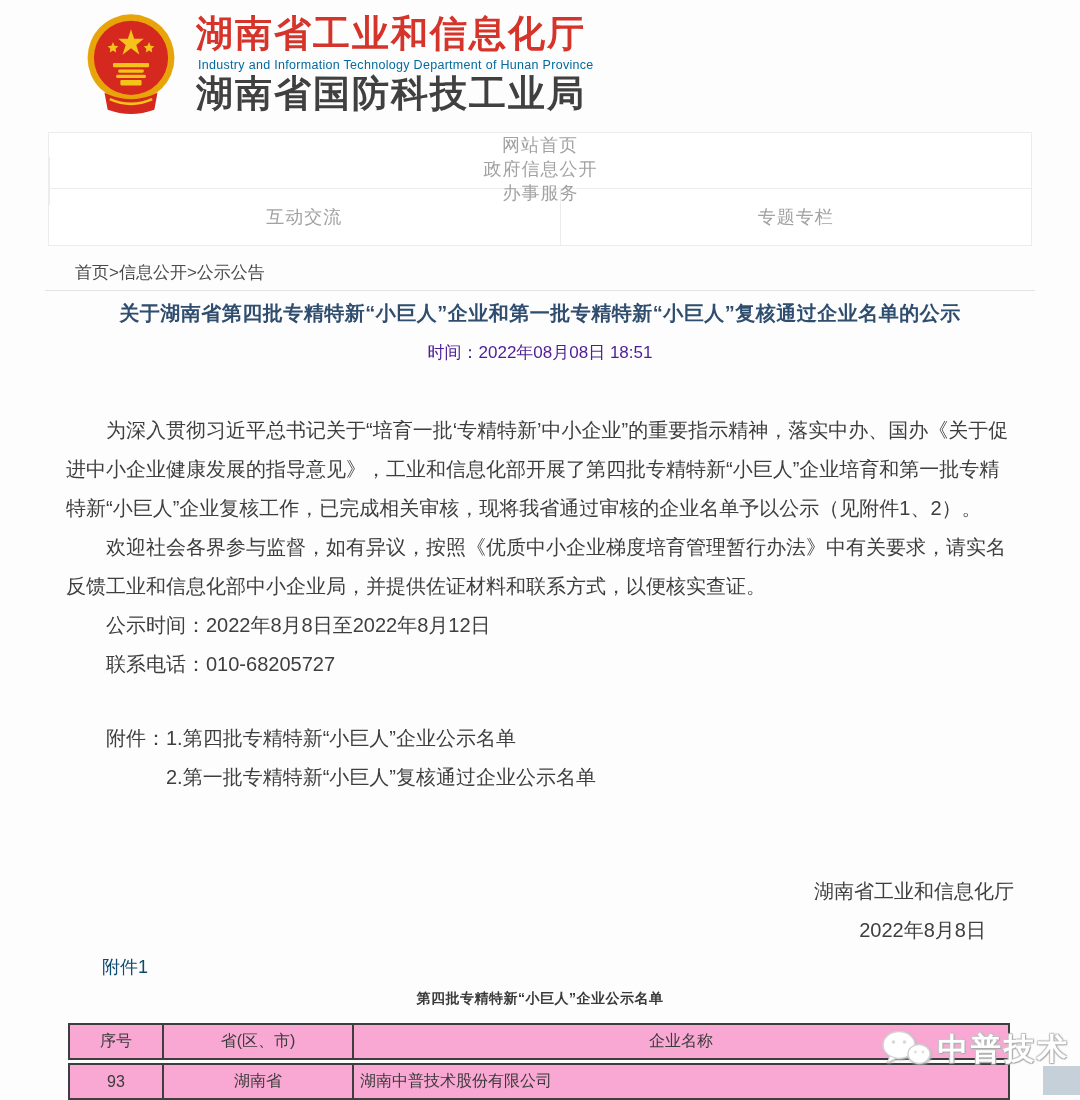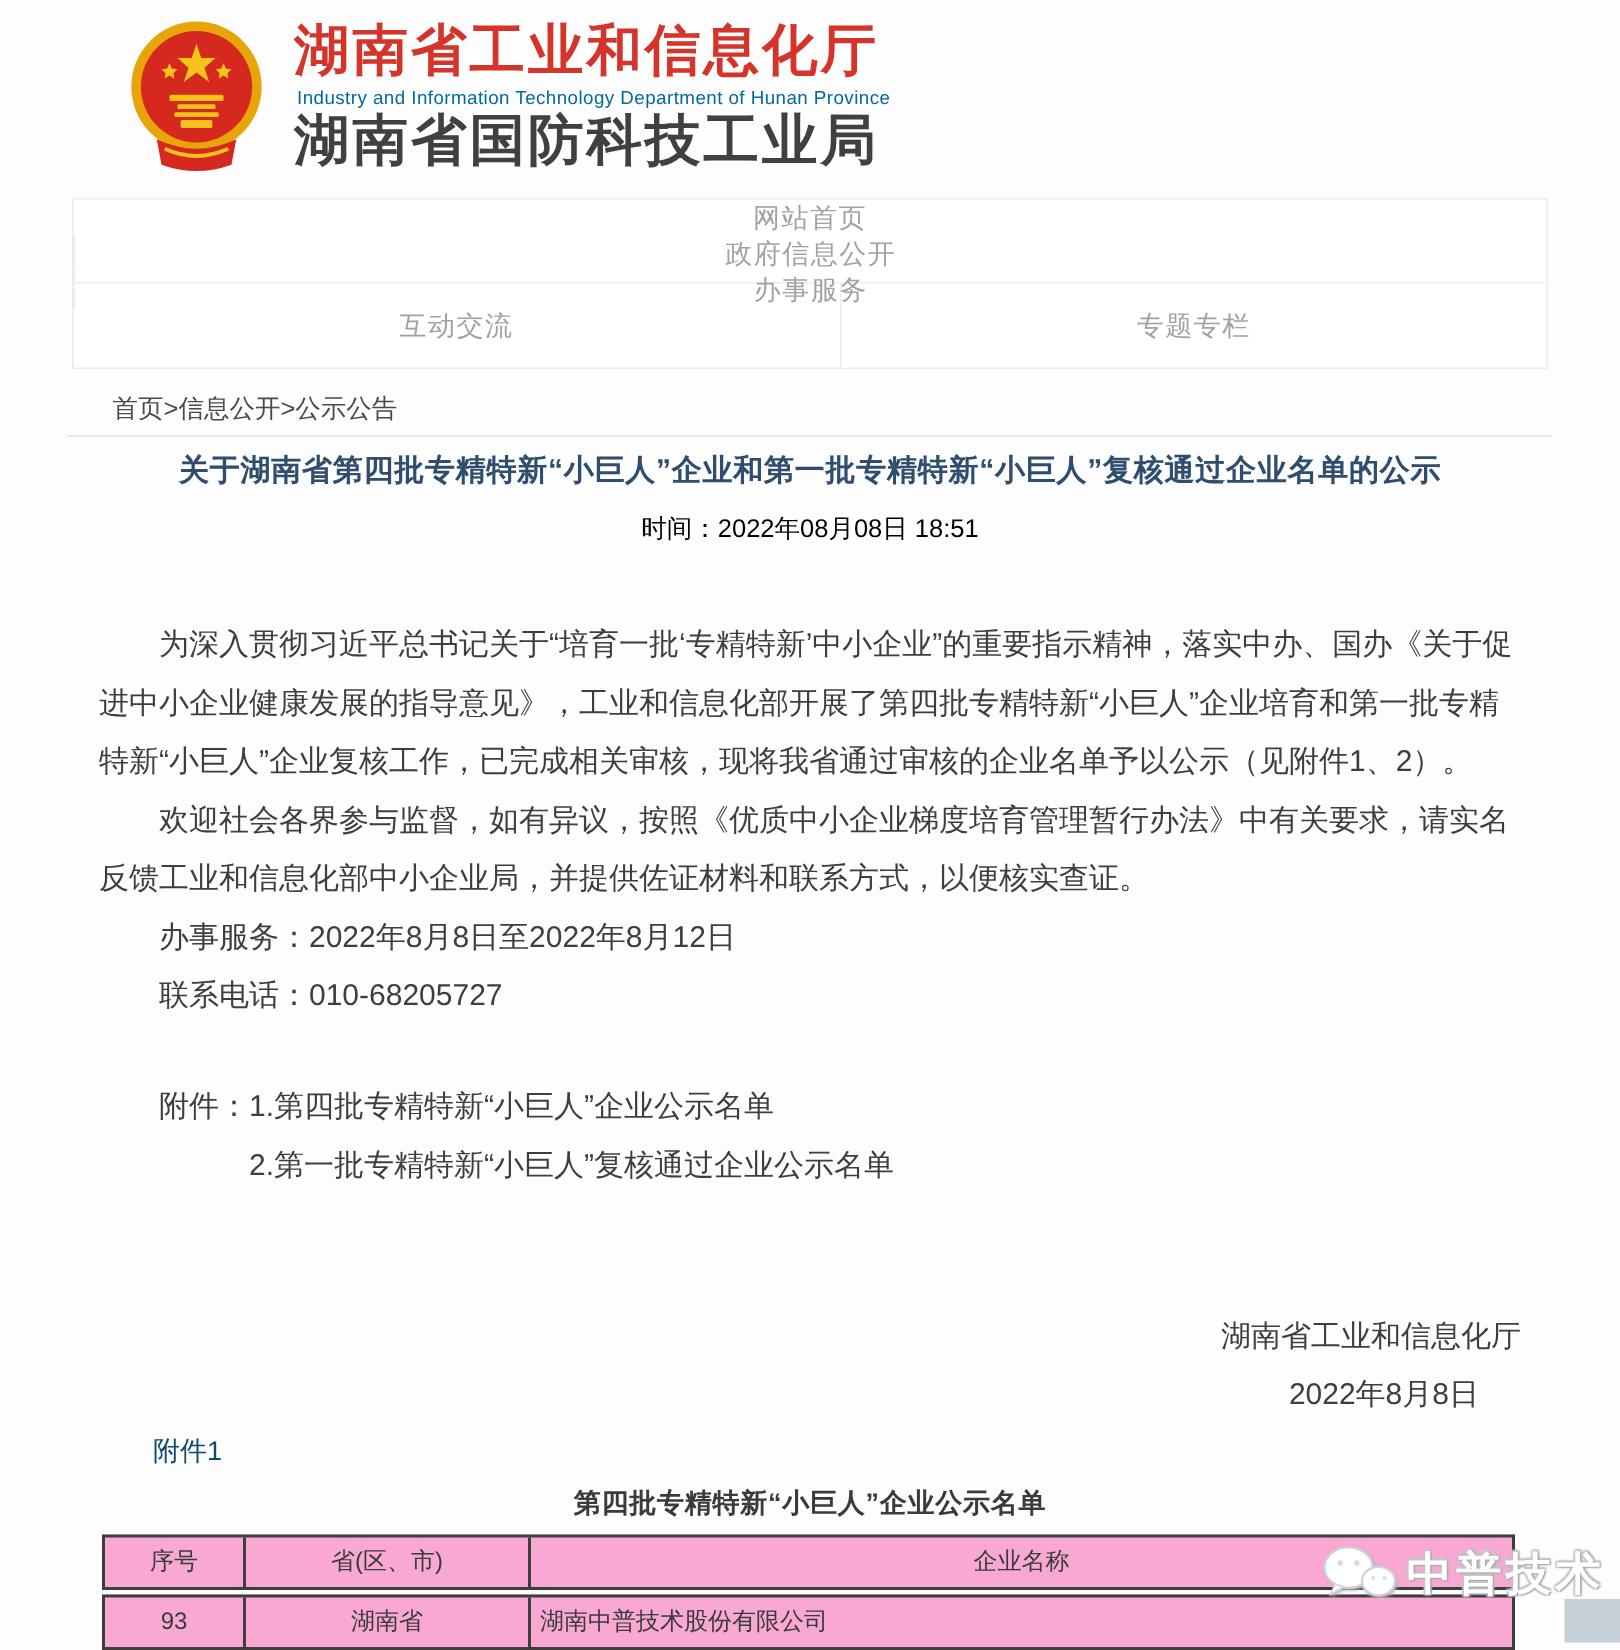--- a/index.html
+++ b/index.html
@@ -35,37 +35,37 @@
   .breadcrumb { position:absolute; top:261px; left:75px; font-size:17px; color:#4a4a4a; cursor:pointer; }
   .bc-divider { position:absolute; top:290px; left:45px; width:990px; border-top:1px solid #e4e4e4; }
 
   
   .article-title {
     position:absolute; top:300px; left:0; width:1080px; text-align:center;
     font-size:20px; font-weight:bold; color:#2f4d6e; letter-spacing:.5px;
   }
   .article-time {
     position:absolute; top:341px; left:0; width:1080px; text-align:center;
-    font-size:17px; color:#000000;
+    font-size:17px; color:#4c1d95;
   }
 
   
   .content { position:absolute; top:411px; left:66px; width:948px; font-size:20px; color:#3e3e3e; line-height:39px; }
   .content p { text-indent:2em; }
   .line { text-indent:2em; }
   .attach-block { margin-top:35px; }
   .attach-line2 { text-indent:5em; }
   .sig-block { margin-top:75px; text-align:right; }
   .sig-date { padding-right:28px; }
 
   
   .att1-label { position:absolute; top:955px; left:102px; font-size:18px; color:#0c4a6e; }
   .table-title {
     position:absolute; top:990px; left:0; width:1080px; text-align:center;
-    font-size:18px; font-weight:bold; color:#3a3a3a; letter-spacing:.5px;
+    font-size:14px; font-weight:bold; color:#3a3a3a; letter-spacing:.5px;
   }
   .ptable { position:absolute; top:1023px; left:68px; width:942px; }
   .trow { display:flex; border:2px solid #3e3e3e; background:#f9a8d4; margin-bottom:3px; }
   .trow .c { display:flex; align-items:center; justify-content:center; height:33px; font-size:16px; color:#3a3a3a; }
   .c-idx  { width:94px;  border-right:2px solid #3e3e3e; }
   .c-prov { width:190px; border-right:2px solid #3e3e3e; }
   .c-name { flex:1; }
   .trow.data .c-name { justify-content:flex-start; padding-left:6px; }
 
   
@@ -118,21 +118,21 @@
 
   <div class="breadcrumb">首页&gt;信息公开&gt;公示公告</div>
   <div class="bc-divider"></div>
 
   <h1 class="article-title">关于湖南省第四批专精特新“小巨人”企业和第一批专精特新“小巨人”复核通过企业名单的公示</h1>
   <div class="article-time">时间：2022年08月08日 18:51</div>
 
   <div class="content">
     <p>为深入贯彻习近平总书记关于“培育一批‘专精特新’中小企业”的重要指示精神，落实中办、国办《关于促进中小企业健康发展的指导意见》，工业和信息化部开展了第四批专精特新“小巨人”企业培育和第一批专精特新“小巨人”企业复核工作，已完成相关审核，现将我省通过审核的企业名单予以公示（见附件1、2）。</p>
     <p>欢迎社会各界参与监督，如有异议，按照《优质中小企业梯度培育管理暂行办法》中有关要求，请实名反馈工业和信息化部中小企业局，并提供佐证材料和联系方式，以便核实查证。</p>
-    <div class="line">办事服务：2022年8月8日至2022年8月12日</div>
+    <div class="line">公示时间：2022年8月8日至2022年8月12日</div>
     <div class="line">联系电话：010-68205727</div>
     <div class="attach-block">
       <div class="line"><span>附件：</span><span>1.第四批专精特新“小巨人”企业公示名单</span></div>
       <div class="attach-line2"><span>2.第一批专精特新“小巨人”复核通过企业公示名单</span></div>
     </div>
     <div class="sig-block">
       <div>湖南省工业和信息化厅</div>
       <div class="sig-date">2022年8月8日</div>
     </div>
   </div>

